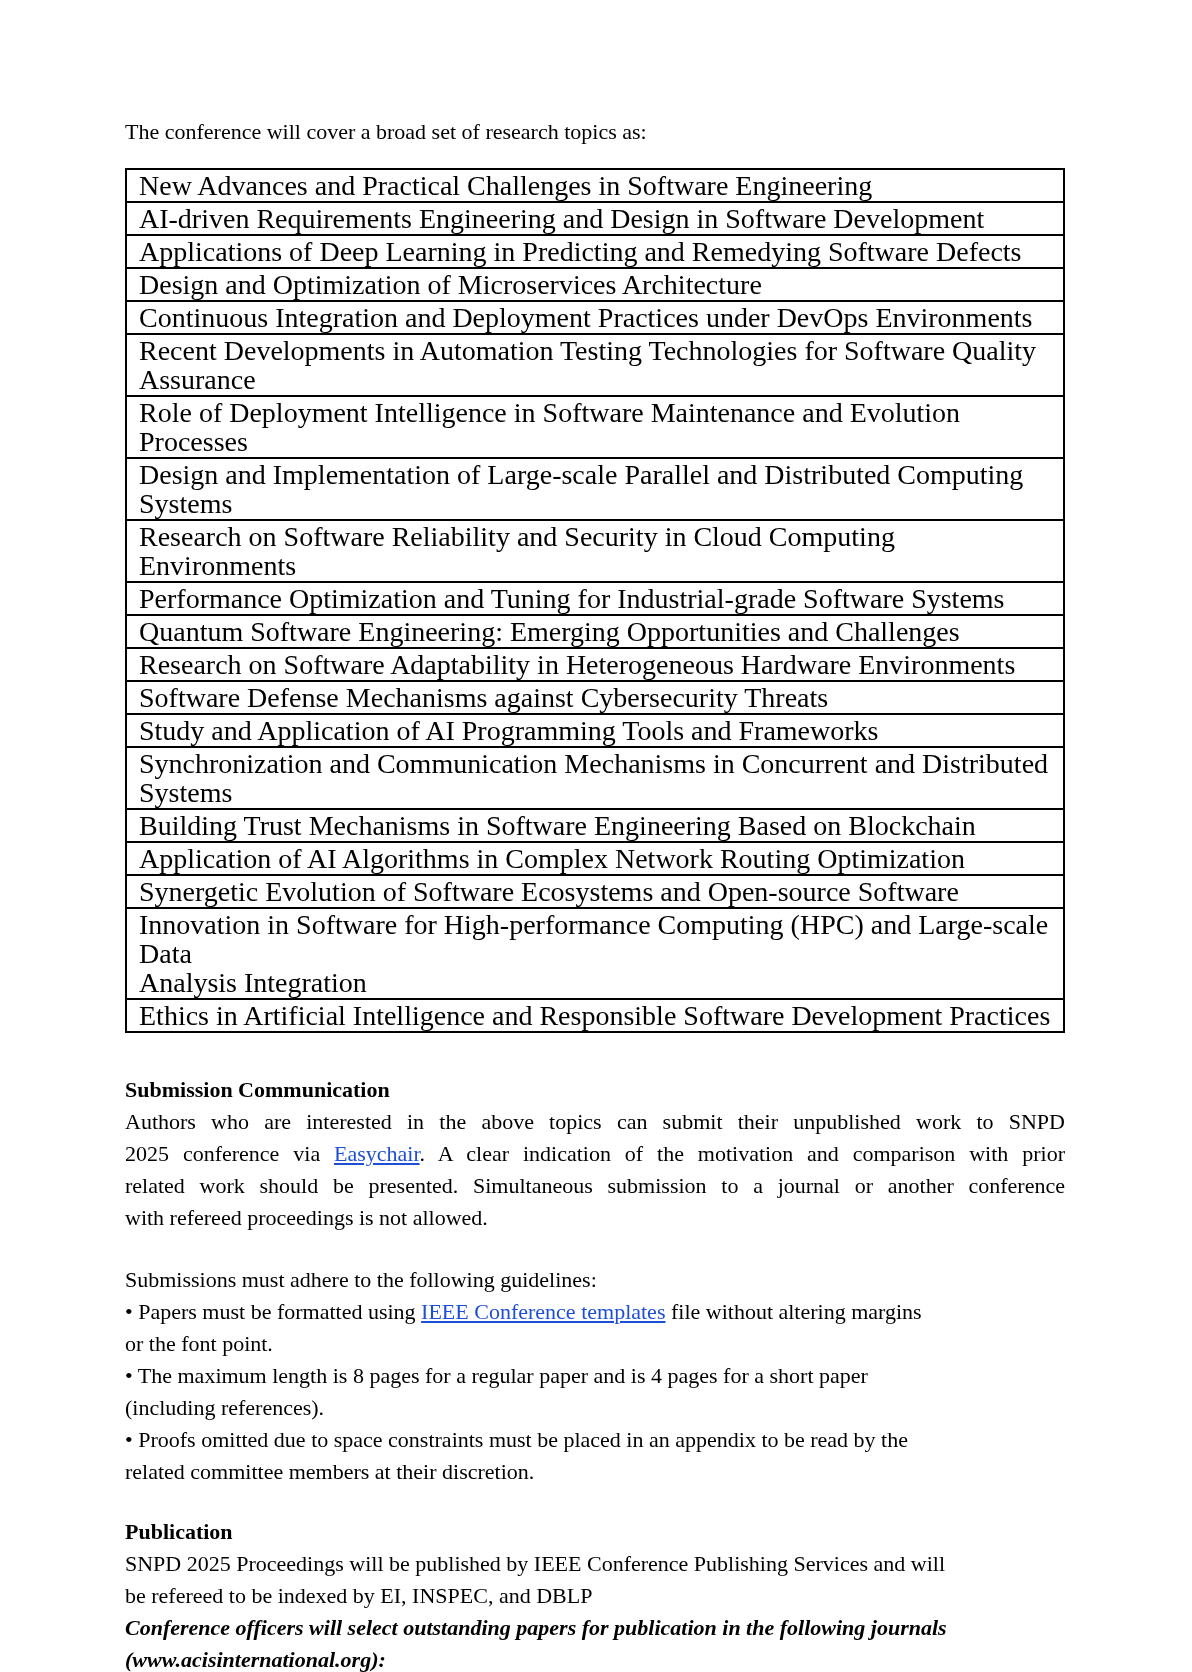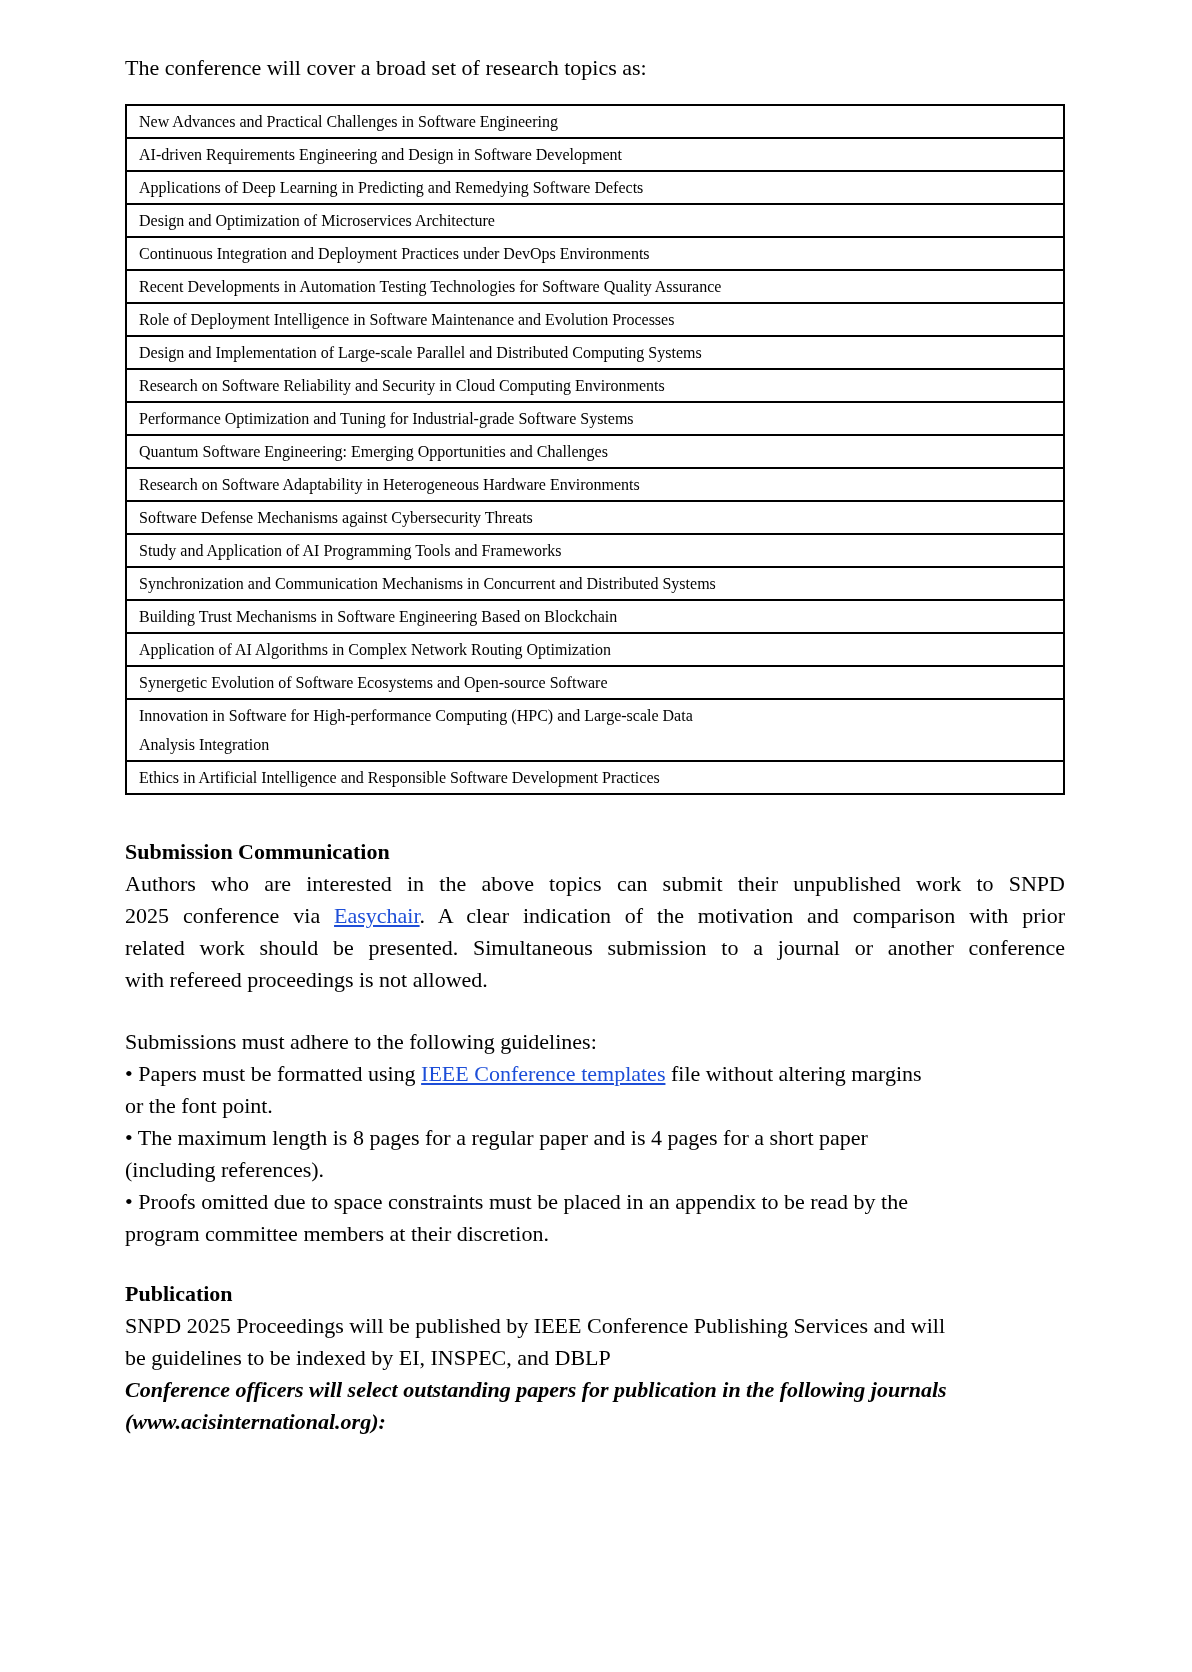--- a/index.html
+++ b/index.html
@@ -5,41 +5,41 @@
   html, body { margin: 0; padding: 0; background: #ffffff; }
   .page {
     position: relative;
     width: 1192px;
     height: 1672px;
     background: #ffffff;
     color: #000000;
     font-family: "Liberation Serif", "DejaVu Serif", serif;
     font-size: 22px;
     box-sizing: border-box;
-    padding: 52px 127px 0 125px;
+    padding: 116px 127px 0 125px;
     overflow: hidden;
   }
   .line { line-height: 32px; white-space: nowrap; }
   .just { line-height: 32px; text-align: justify; text-align-last: justify; white-space: normal; }
   .heading { font-weight: bold; line-height: 32px; white-space: nowrap; }
   .heading-submission { margin-top: 41px; }
   .guidelines-block { margin-top: 30px; }
   .heading-publication { margin-top: 28px; }
   .bold-italic { font-weight: bold; font-style: italic; }
   table.topics {
     border-collapse: collapse;
     width: 100%;
     margin-top: 20px;
   }
   table.topics td {
     border: 2px solid #000000;
     padding: 1px 12px;
     line-height: 29px;
     white-space: pre-line;
-    font-size: 16px;
+    font-size: 28px;
   }
   a.doclink {
     color: #1d4ed8;
     text-decoration: underline;
     cursor: pointer;
   }
 </style>
 </head>
 <body>
 
@@ -122,25 +122,25 @@
     <div class="line">with refereed proceedings is not allowed.</div>
   </div>
 
   <div class="guidelines-block">
     <div class="line">Submissions must adhere to the following guidelines:</div>
     <div class="line"><span>• Papers must be formatted using </span><a class="doclink">IEEE Conference templates</a><span> file without altering margins</span></div>
     <div class="line">or the font point.</div>
     <div class="line">• The maximum length is 8 pages for a regular paper and is 4 pages for a short paper</div>
     <div class="line">(including references).</div>
     <div class="line">• Proofs omitted due to space constraints must be placed in an appendix to be read by the</div>
-    <div class="line">program committee members at their discretion.</div>
+    <div class="line">related committee members at their discretion.</div>
   </div>
 
   <div class="heading heading-publication">Publication</div>
 
   <div>
     <div class="line">SNPD 2025 Proceedings will be published by IEEE Conference Publishing Services and will</div>
-    <div class="line">be guidelines to be indexed by EI, INSPEC, and DBLP</div>
+    <div class="line">be refereed to be indexed by EI, INSPEC, and DBLP</div>
     <div class="line bold-italic">Conference officers will select outstanding papers for publication in the following journals</div>
     <div class="line bold-italic">(www.acisinternational.org):</div>
   </div>
 
 </div>
 
 </body></html>

